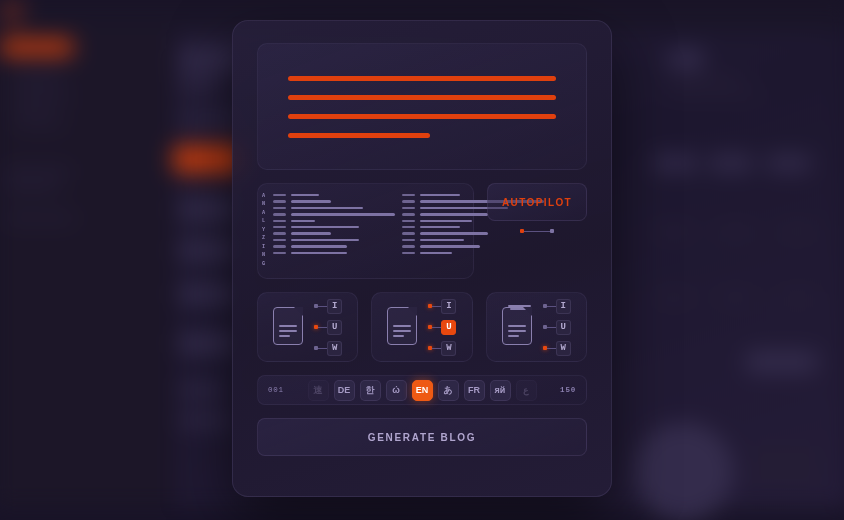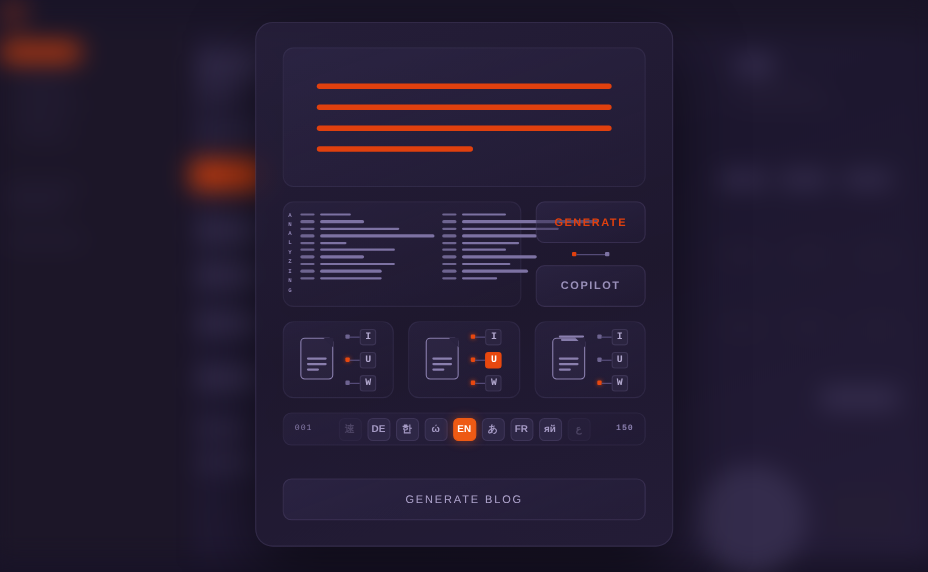--- a/index.html
+++ b/index.html
@@ -188,25 +188,25 @@
     cursor: pointer;
   }
   .lang-chip.dim { opacity: 0.30; }
   .lang-chip.active {
     background: #ee5a14; border-color: #ee5a14; color: #fff;
     box-shadow: 0 0 10px rgba(238,90,20,0.45);
   }
 
   
   .generate-btn {
-    margin-top: 30px; height: 38px; border-radius: 8px;
+    margin-top: 13px; height: 38px; border-radius: 8px;
     background: linear-gradient(160deg, rgba(54,46,84,0.45), rgba(40,33,62,0.33));
     border: 1px solid rgba(140,126,180,0.17);
     display: flex; align-items: center; justify-content: center;
-    font-size: 10px; font-weight: normal; letter-spacing: 1.7px;
+    font-size: 10px; font-weight: bold; letter-spacing: 1.7px;
     color: #b0a5ce; cursor: pointer;
   }
 </style>
 </head>
 <body>
 
 <div id="stage">
 
   <div id="bg-app">
     <div class="bg-window"></div>
@@ -359,27 +359,26 @@
               <span class="code-txt" style="width: 60px;"></span>
             </div>
             <div class="code-line">
               <span class="code-num"></span>
               <span class="code-txt" style="width: 32px;"></span>
             </div>
           </div>
       </div>
 
       <div class="pilot-col">
-        <div class="pilot-btn active">GENERATE</div>
+        <div class="pilot-btn active">AUTOPILOT</div>
         <div class="pilot-connector">
           <span class="conn-dot on"></span>
           <span class="conn-line"></span>
           <span class="conn-dot off"></span>
         </div>
-        <div class="pilot-btn inactive">COPILOT</div>
       </div>
     </div>
 
     <div class="cards-row" id="cards-row">
         <div class="doc-card">
           <div class="doc-icon">
             <div class="doc-page"></div>
             <div class="doc-fold" style="right: 2px;"></div>
             <div class="doc-lines">
               <i style="width:18px"></i>

